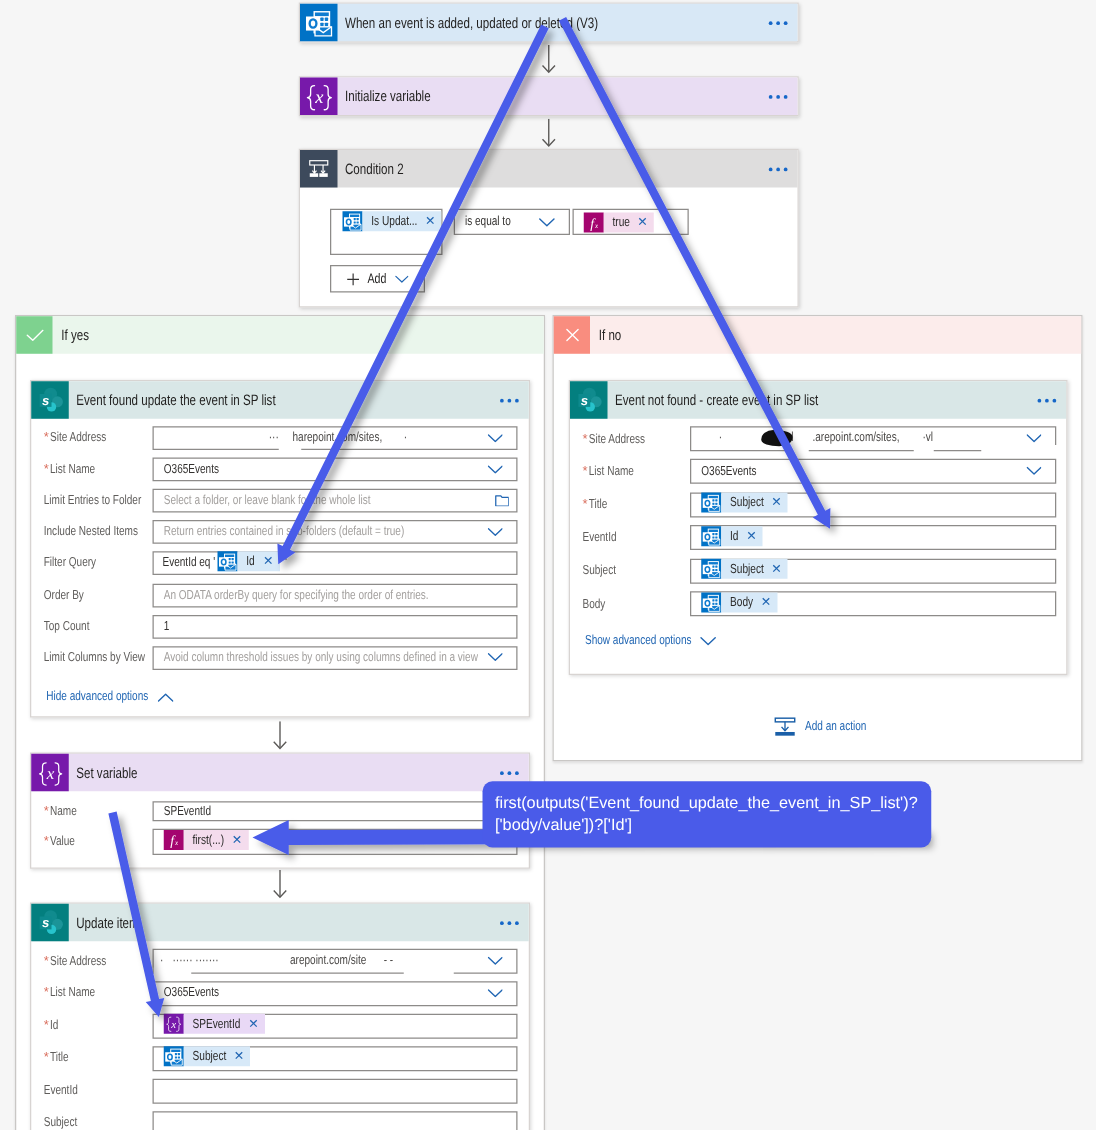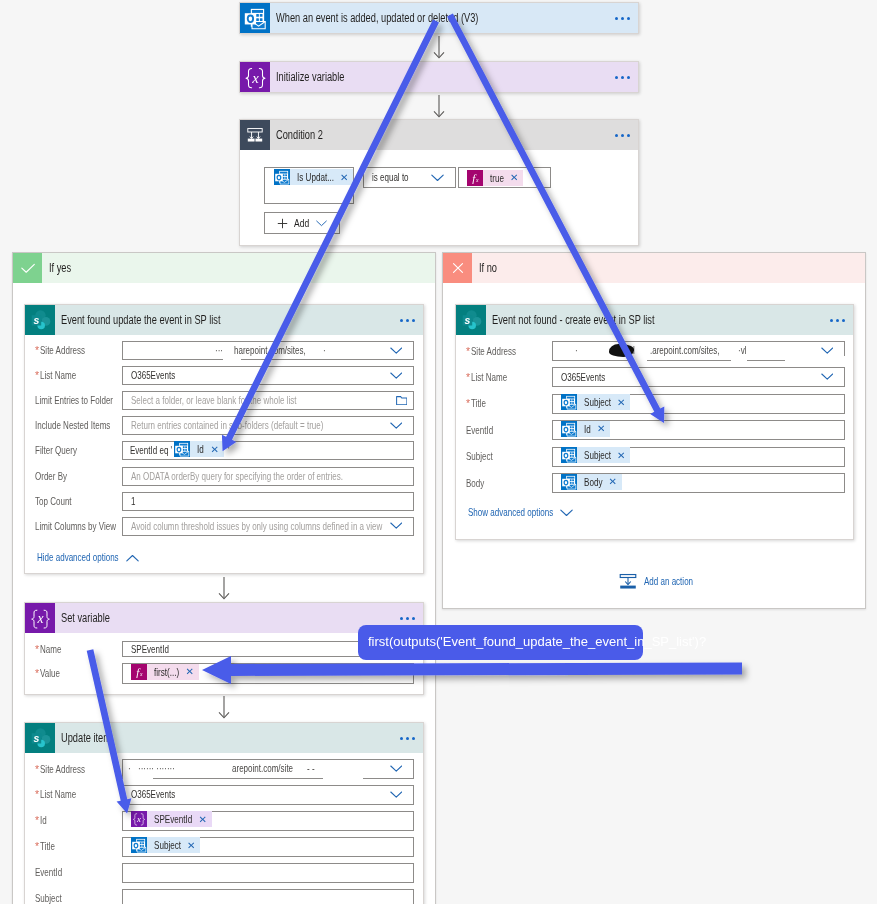--- a/index.html
+++ b/index.html
@@ -673,17 +673,18 @@
       </filter>
     </defs>
     <g filter="url(#ash)" fill="#4a5be9">
       <path d="M433.0 19.5 L226.1 436.8 L221.9 434.8 L222.6 451.3 L236.2 441.9 L232.0 439.8 L439.0 22.5 Z"></path>
       <path d="M447.1 16.5 L654.3 411.7 L650.2 413.9 L664.0 423.0 L664.3 406.4 L660.2 408.6 L452.9 13.5 Z"></path>
       <path d="M742.0 662.5 L231.0 663.9 L231.0 655.9 L202.0 670.0 L231.0 683.9 L231.0 675.9 L742.0 674.5 Z"></path>
       <path d="M86.7 650.8 L120.7 800.7 L116.6 801.6 L127.1 813.6 L131.4 798.3 L127.3 799.2 L93.3 649.2 Z"></path>
     </g>
   </svg>
 
-  <div class="tooltip" style="left:358px;top:625px;width:285px;">
+  <div class="tooltip" style="left:386px;top:625px;width:359px;">
     <div>first(outputs('Event_found_update_the_event_in_SP_list')?</div>
+    <div>['body/value'])?['Id']</div>
   </div>
 
 </div>
 
 </body></html>

